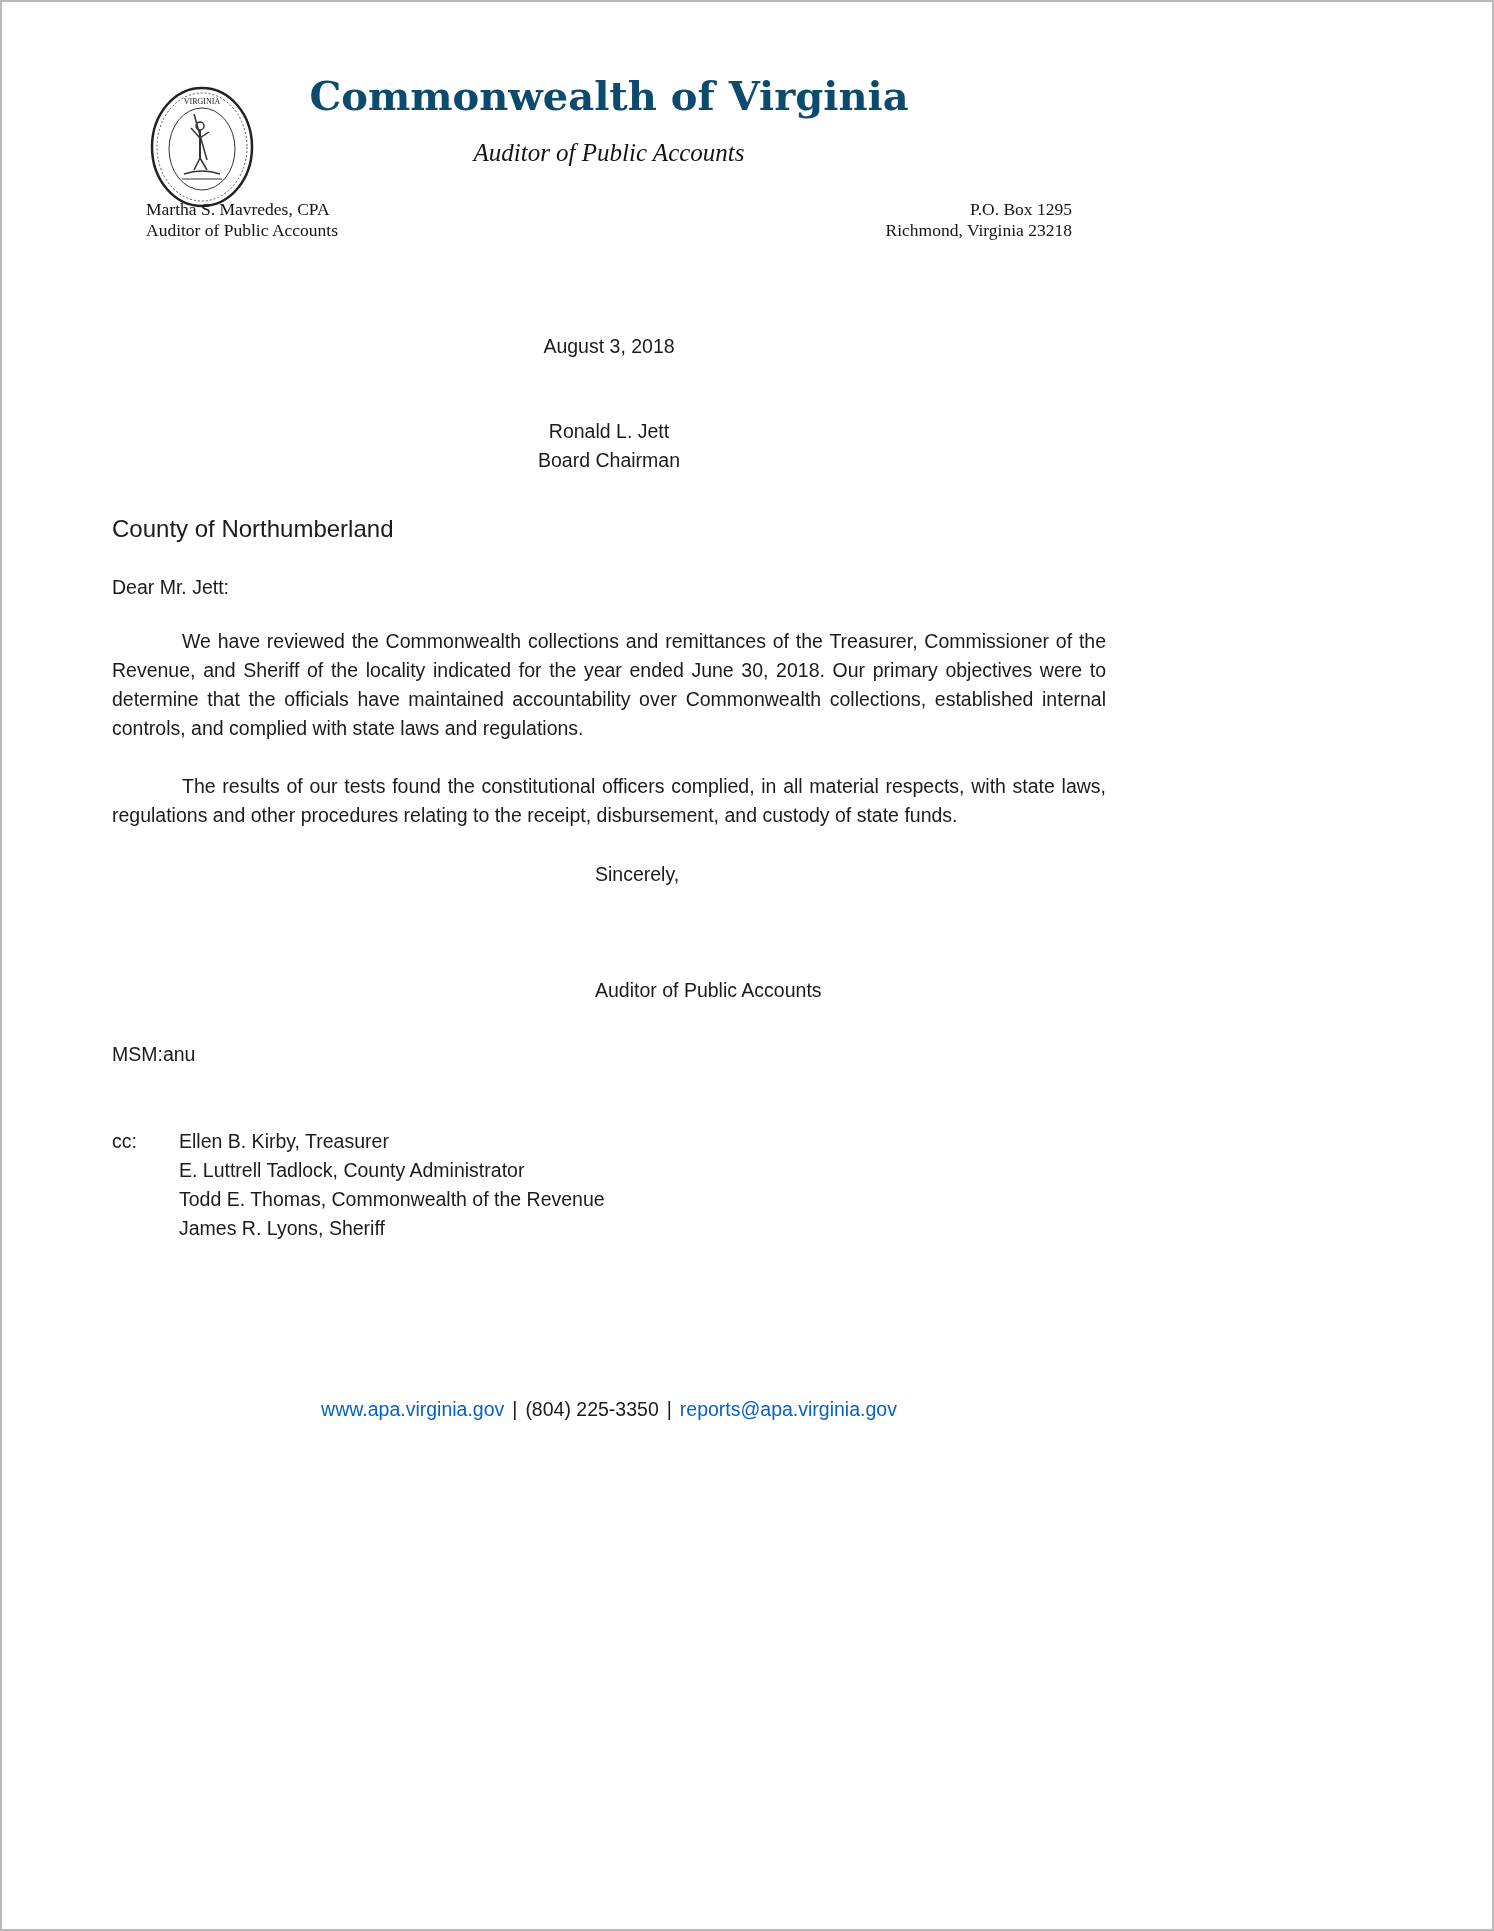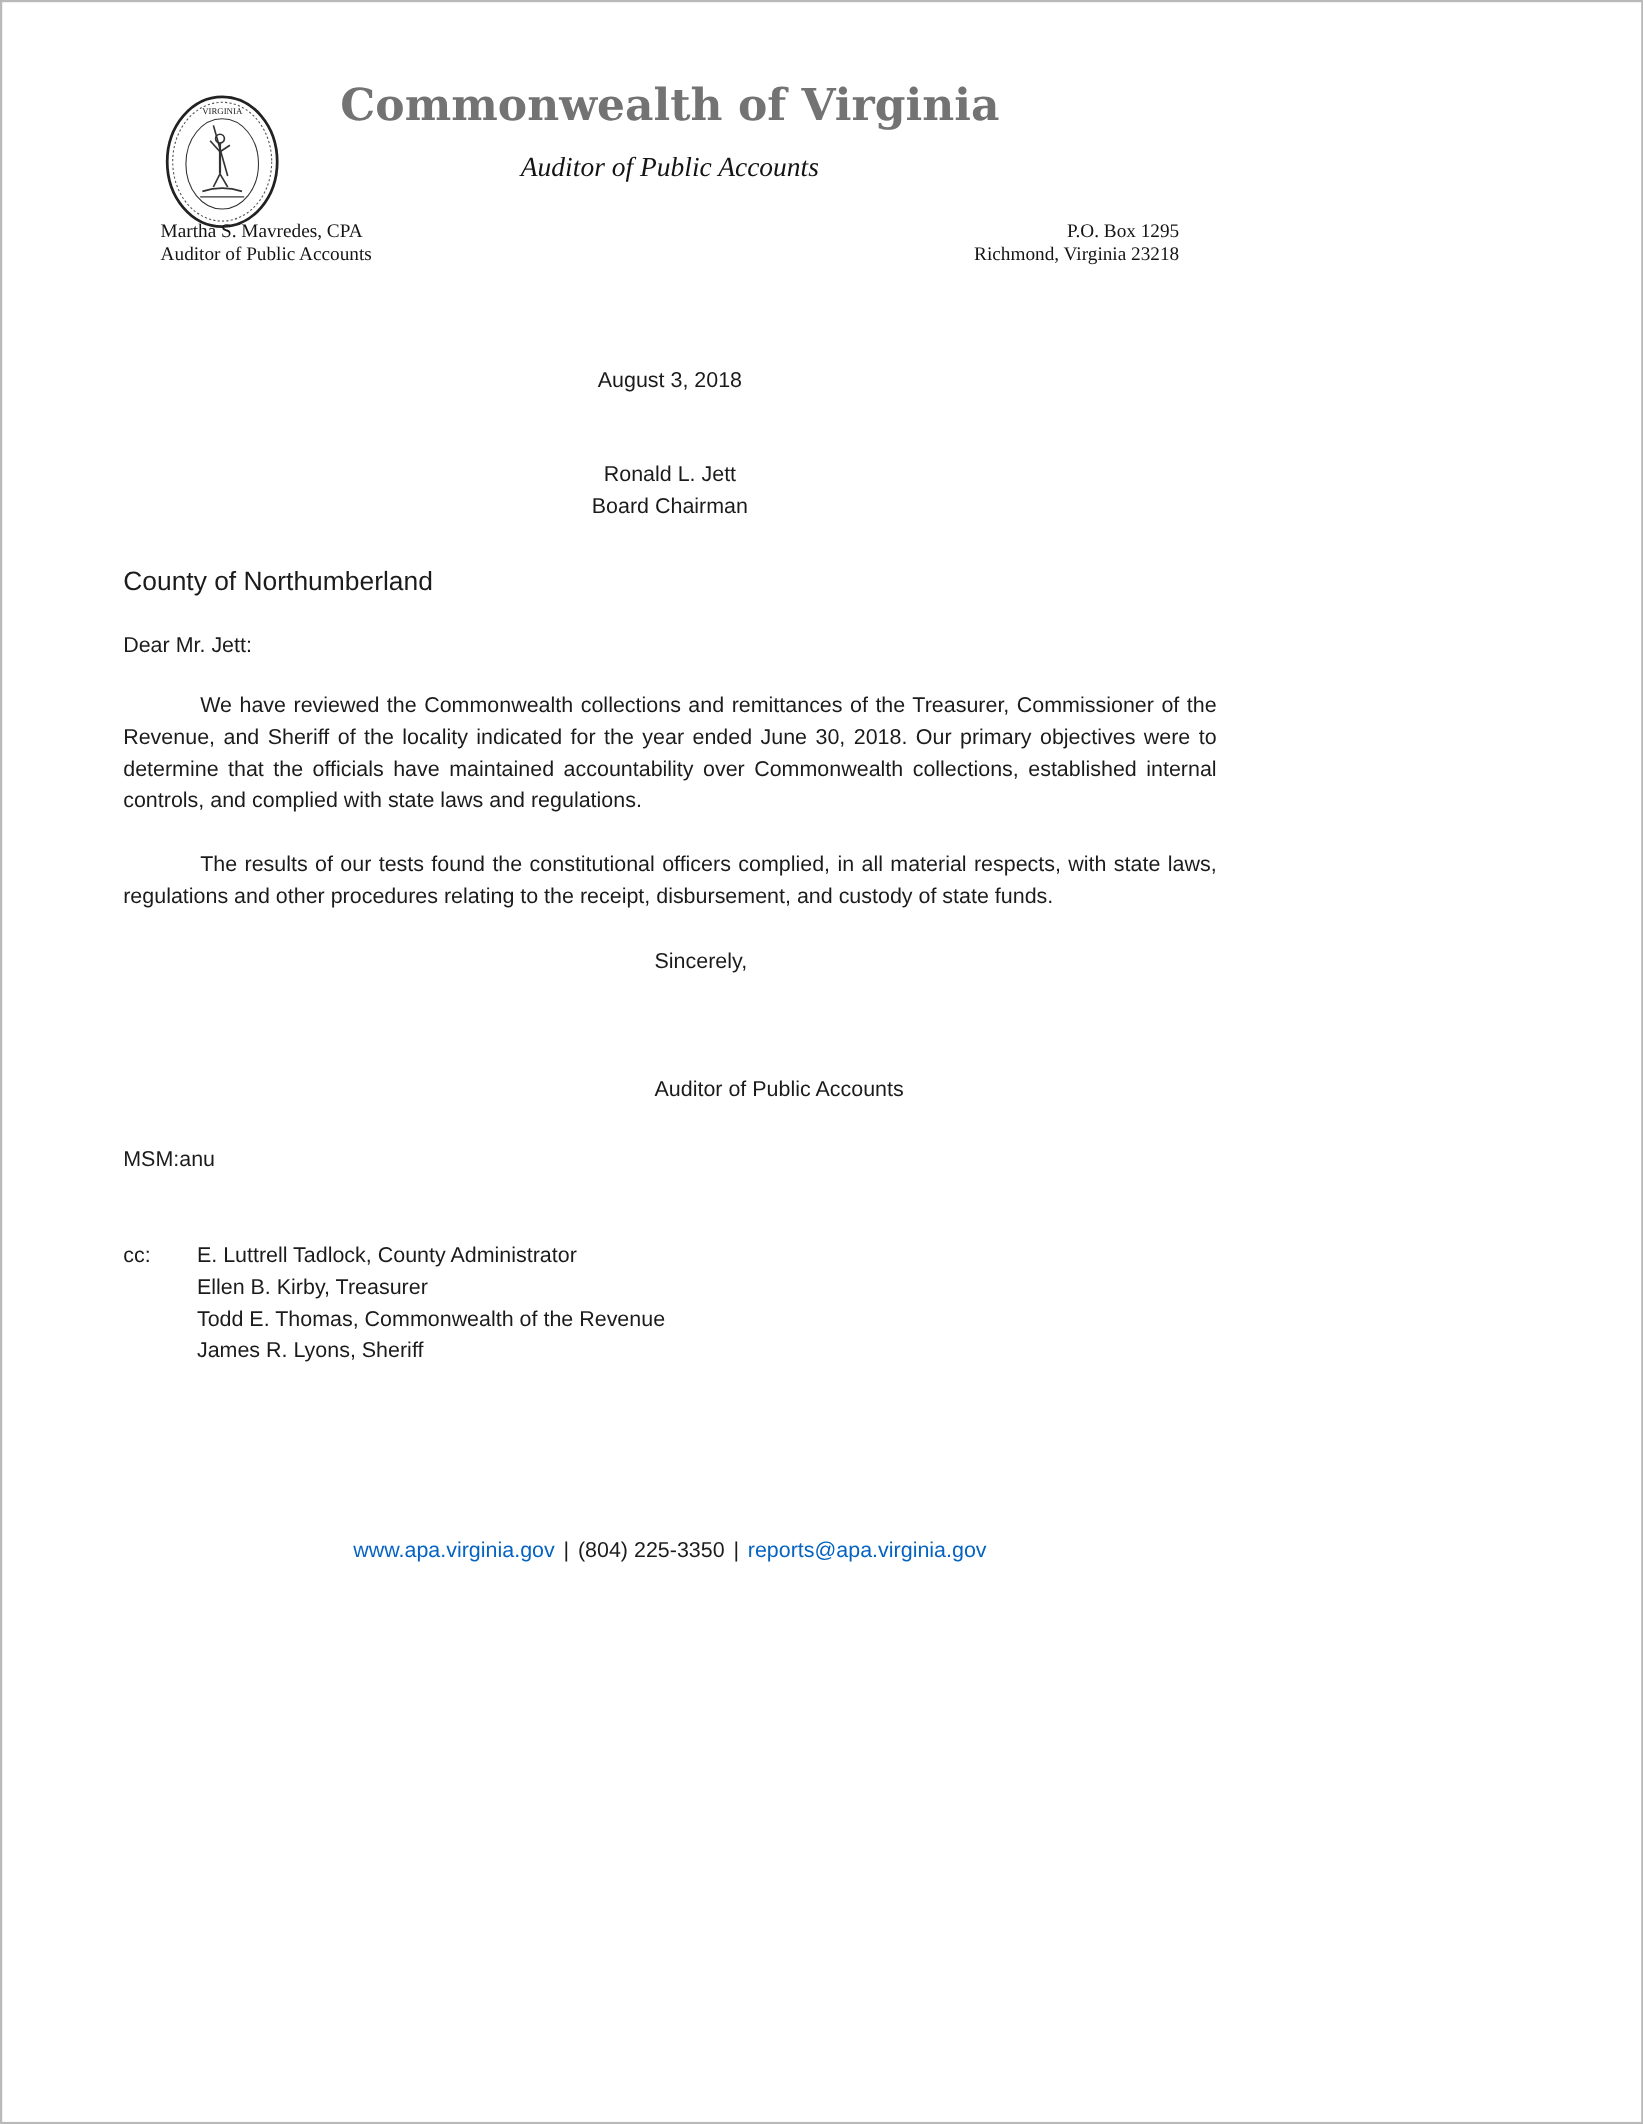--- a/index.html
+++ b/index.html
@@ -27,21 +27,21 @@
     margin-top: 70px;
     color: #141414;
   }
   .seal { position: absolute; left: 38px; top: 14px; }
   .lh-center { text-align: center; }
   .lh-title {
     font-family: "DejaVu Serif", serif;
     font-weight: 700;
     font-size: 40px;
     margin-top: 0;
-    color: #737373;
+    color: #0c4a6e;
   }
   .lh-subtitle {
     font-family: "Liberation Serif", serif;
     font-style: italic;
     font-size: 25px;
     margin-top: 20px;
     color: #141414;
   }
   .lh-left {
     position: absolute; left: 34px; top: 127px;
@@ -138,22 +138,22 @@
     <p class="para">The results of our tests found the constitutional officers complied, in all material respects, with state laws, regulations and other procedures relating to the receipt, disbursement, and custody of state funds.</p>
 
     <div class="closing">Sincerely,</div>
     <div class="signer">Auditor of Public Accounts</div>
 
     <div class="reference">MSM:anu</div>
 
     <div class="cc-block">
       <div class="cc-label">cc:</div>
       <div>
+        <div>Ellen B. Kirby, Treasurer</div>
         <div>E. Luttrell Tadlock, County Administrator</div>
-        <div>Ellen B. Kirby, Treasurer</div>
         <div>Todd E. Thomas, Commonwealth of the Revenue</div>
         <div>James R. Lyons, Sheriff</div>
       </div>
     </div>
 
     <div class="footer">
       <a class="footer-link" style="color: rgb(5, 99, 193);">www.apa.virginia.gov</a><span class="footer-sep">|</span><span>(804) 225-3350</span><span class="footer-sep">|</span><a class="footer-link" style="color: rgb(5, 99, 193);">reports@apa.virginia.gov</a>
     </div>
 
   </div>

